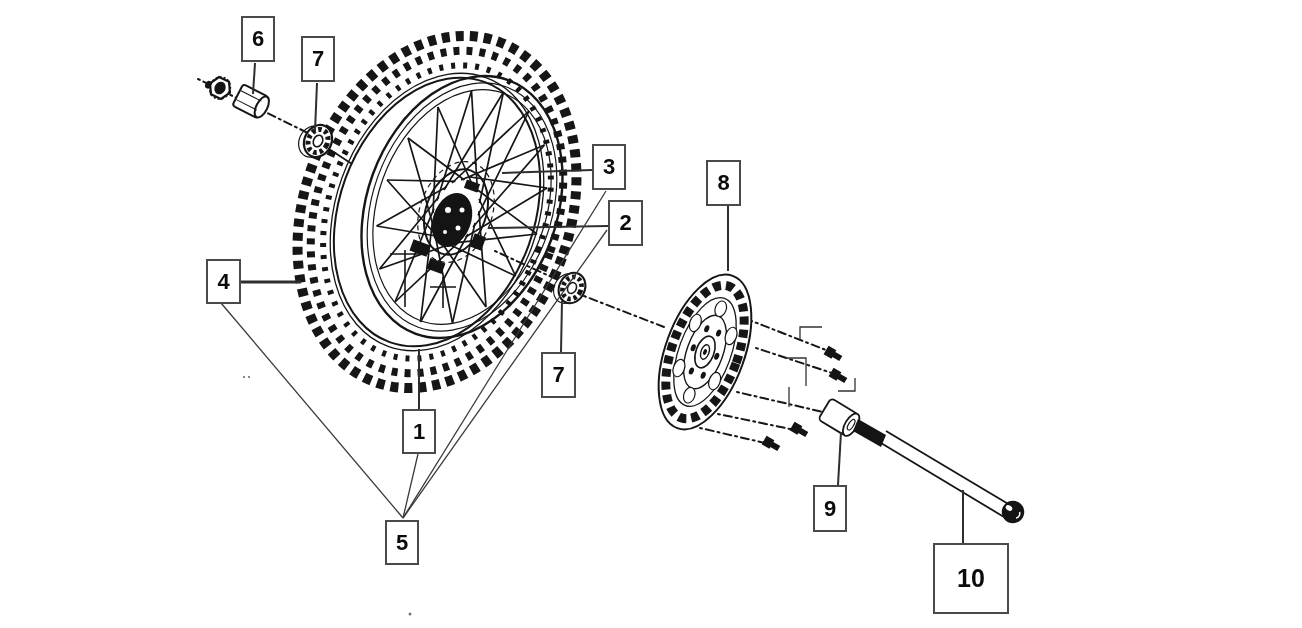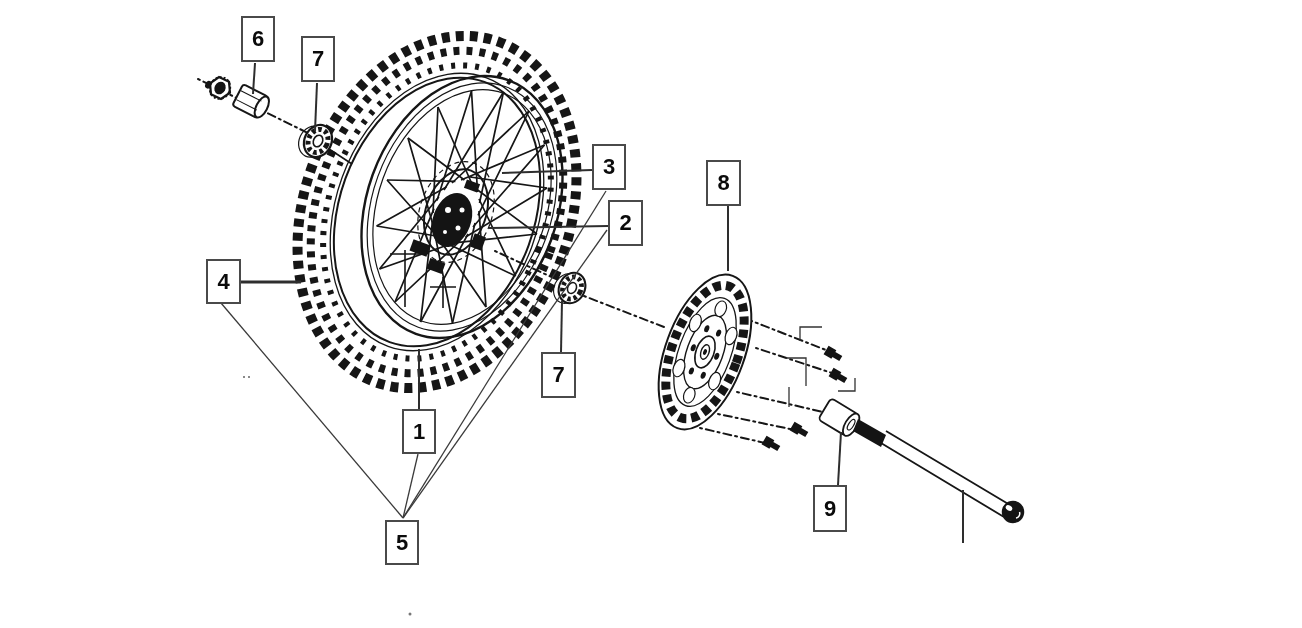--- a/index.html
+++ b/index.html
@@ -198,14 +198,17 @@
     </div>
 <div class="callout" style="left:402px; top:409px; width:34px; height:45px;">
       <span>1</span>
     </div>
 <div class="callout" style="left:385px; top:520px; width:34px; height:45px;">
       <span>5</span>
     </div>
 <div class="callout" style="left:813px; top:485px; width:34px; height:47px;">
       <span>9</span>
     </div>
+<div class="callout big" style="left:933px; top:543px; width:76px; height:71px;">
+      <span>10</span>
+    </div>
 
 </div>
 
 </body></html>

